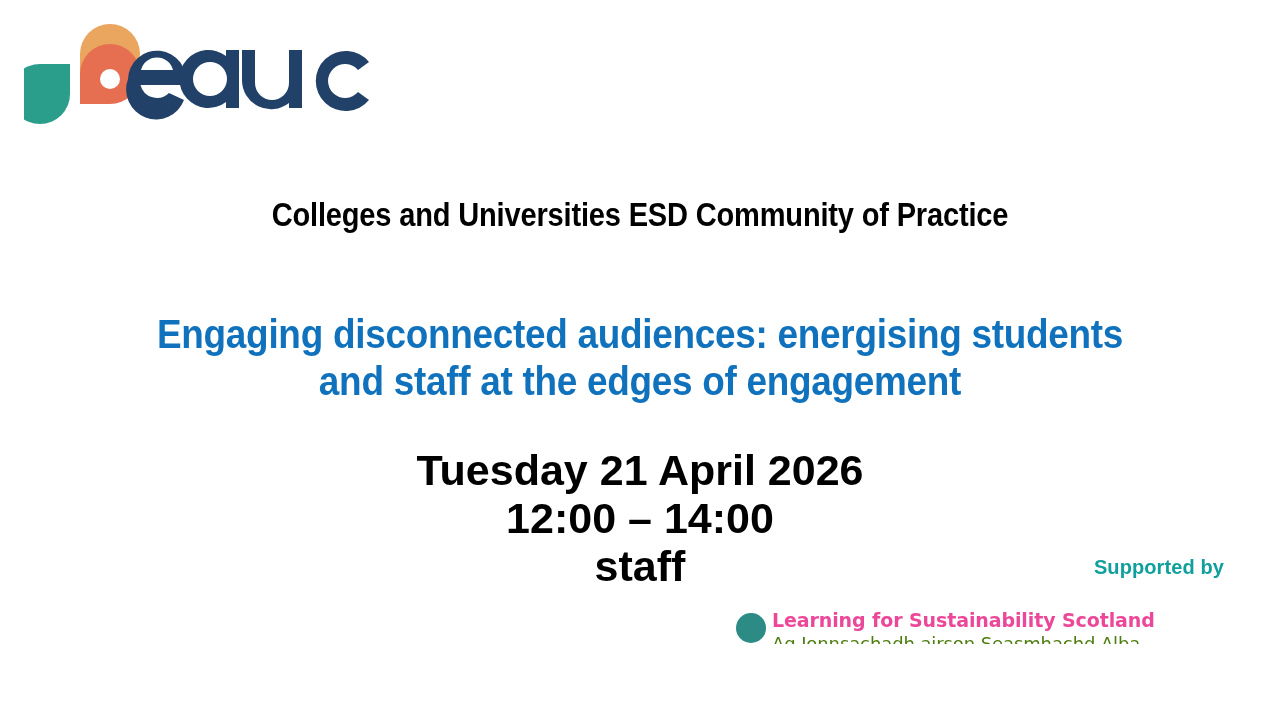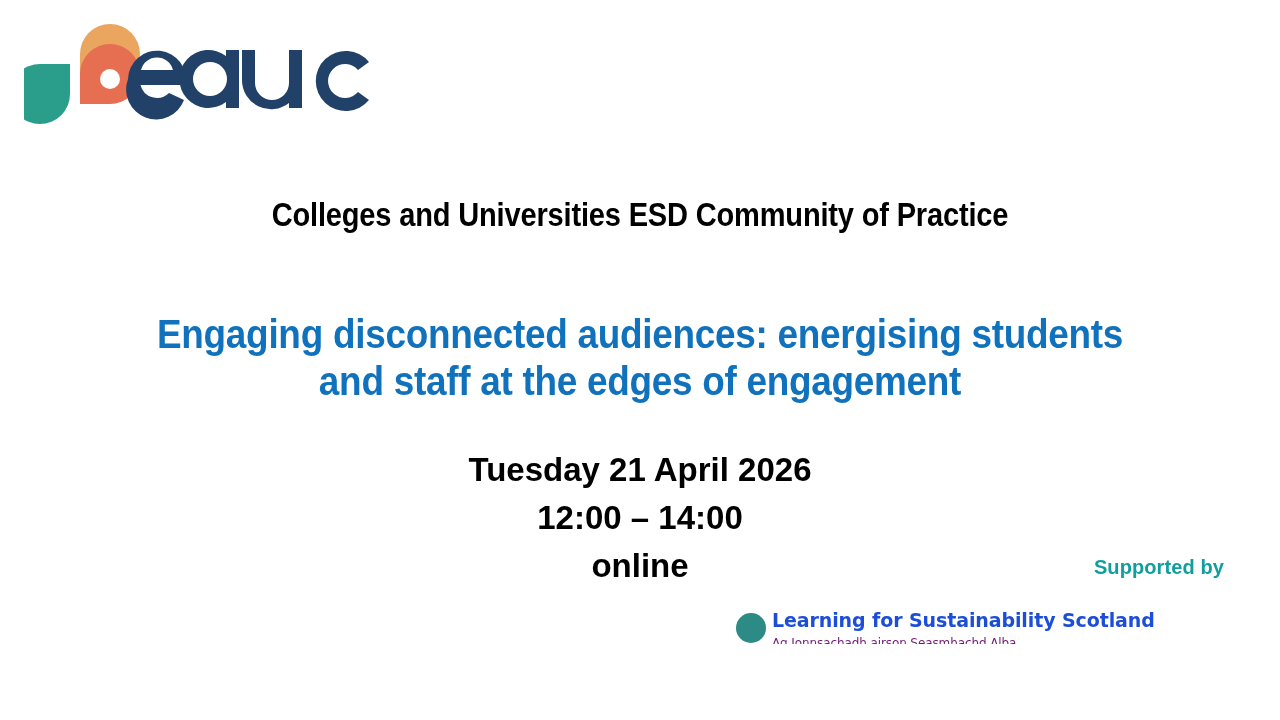--- a/index.html
+++ b/index.html
@@ -63,21 +63,21 @@
   
   .when-block {
     position: absolute;
     left: 240px;
     width: 800px;
     top: 446px;
     text-align: center;
     color: #000000;
     font-family: "Liberation Sans", sans-serif;
     font-weight: bold;
-    font-size: 33px;
+    font-size: 43px;
     line-height: 48px;
   }
 
   
   .supported-by {
     position: absolute;
     right: 56px;
     top: 556px;
     color: #0F9F9C;
     font-family: "Liberation Sans", sans-serif;
@@ -118,33 +118,33 @@
     height: 9px;
     border-radius: 50%;
     background: #2C8B84;
   }
   .lfs-text {
     position: absolute;
     left: 56px;
     top: 4px;
   }
   .lfs-name {
-    color: #1d4ed8;
+    color: #ec4899;
     font-family: "DejaVu Sans", sans-serif;
     font-weight: bold;
     font-size: 19px;
     letter-spacing: -0.1px;
     white-space: nowrap;
     line-height: 24px;
   }
   .lfs-gaelic {
-    color: #701a75;
+    color: #4d7c0f;
     font-family: "DejaVu Sans", sans-serif;
     font-weight: normal;
-    font-size: 12px;
+    font-size: 18px;
     letter-spacing: -0.1px;
     white-space: nowrap;
     line-height: 23px;
   }
 
   
   .rce-logo {
     position: absolute;
     left: 1180px;
     top: 598px;
@@ -202,21 +202,21 @@
   <div class="cop-line">Colleges and Universities ESD Community of Practice</div>
 
   <div class="main-title">
     <div>Engaging disconnected audiences: energising students</div>
     <div>and staff at the edges of engagement</div>
   </div>
 
   <div class="when-block">
     <div>Tuesday 21 April 2026</div>
     <div>12:00 – 14:00</div>
-    <div>online</div>
+    <div>staff</div>
   </div>
 
   <div class="supported-by">Supported by</div>
 
   <div class="lfs-logo">
     <div class="lfs-mark">
       <div class="lfs-dot-big"></div>
       <div class="lfs-dot-small"></div>
     </div>
     <div class="lfs-text">

